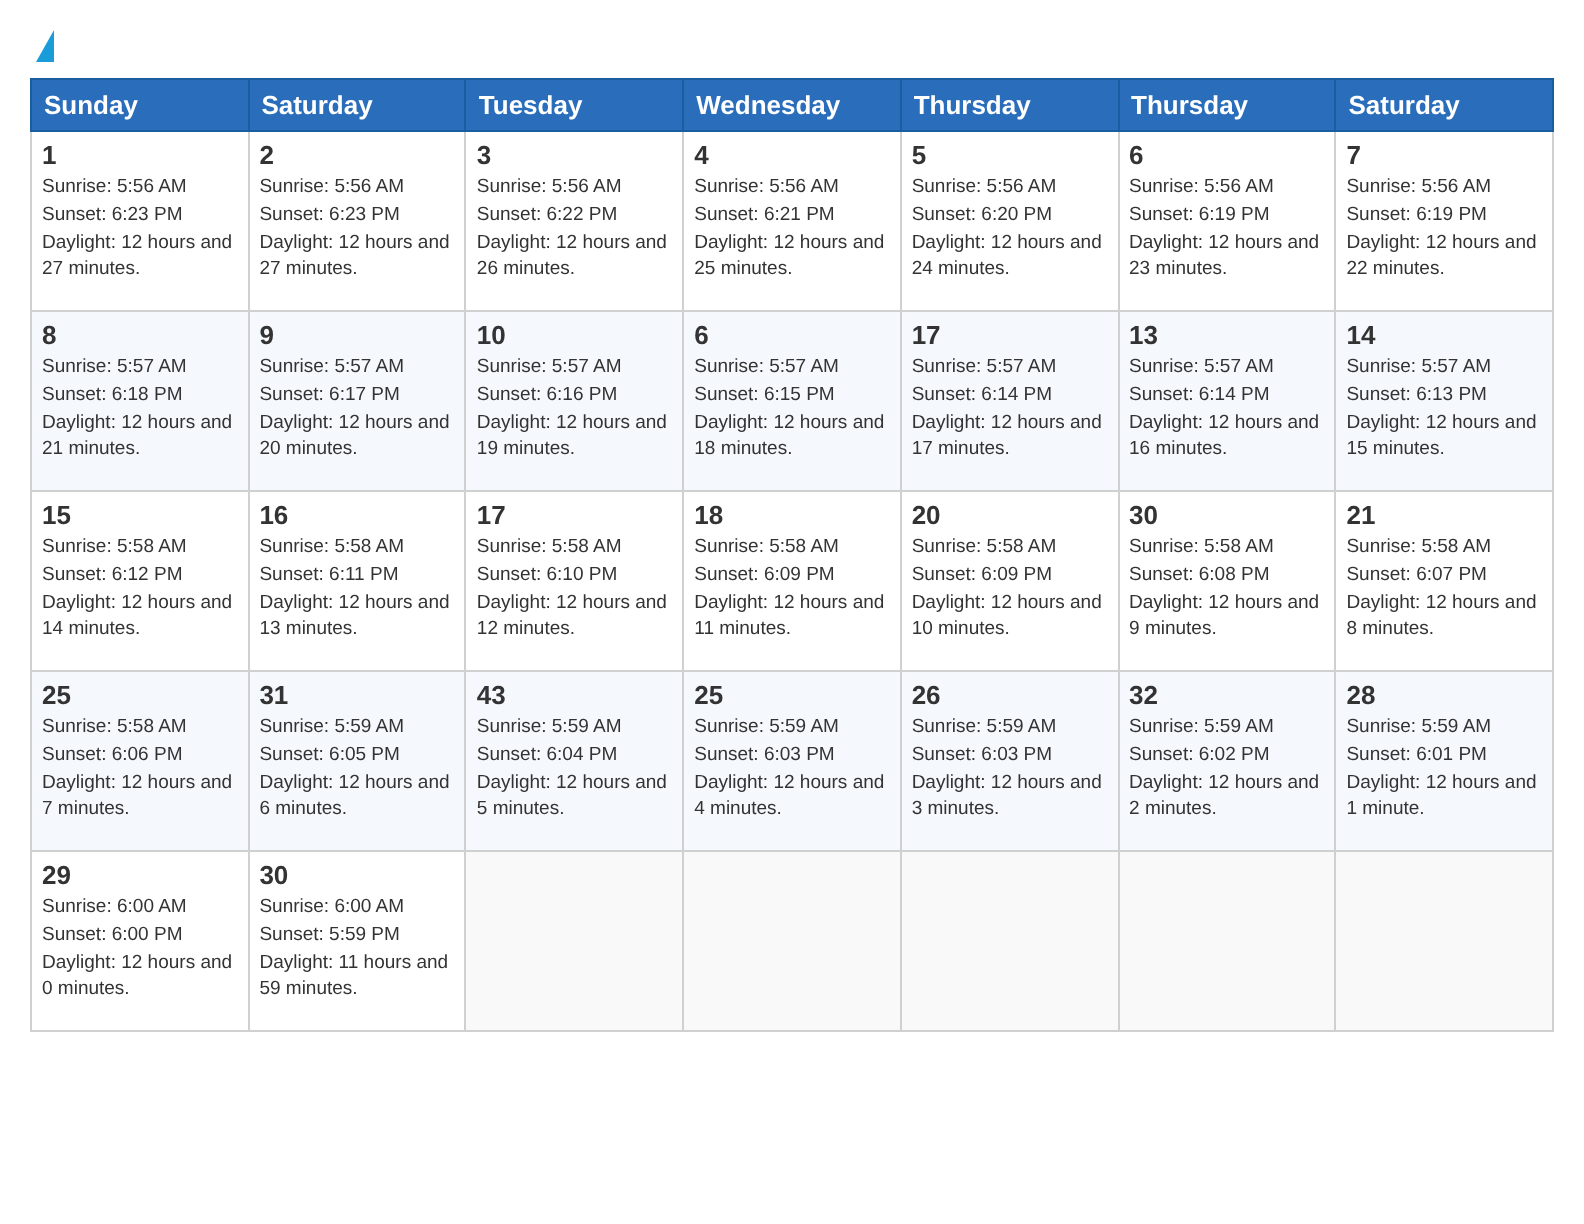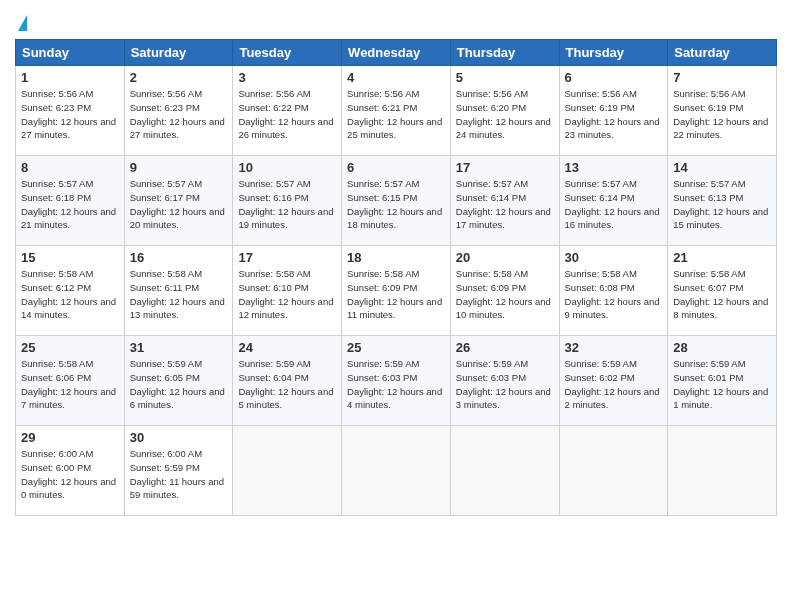--- a/index.html
+++ b/index.html
@@ -274,21 +274,21 @@
 Sunset: 6:06 PM
 Daylight: 12 hours and 7 minutes.</div>
           </td>
           <td>
             <span class="day-num">31</span>
             <div class="cell-info" style="white-space: pre-line;">Sunrise: 5:59 AM
 Sunset: 6:05 PM
 Daylight: 12 hours and 6 minutes.</div>
           </td>
           <td>
-            <span class="day-num">24</span>
+            <span class="day-num">43</span>
             <div class="cell-info" style="white-space: pre-line;">Sunrise: 5:59 AM
 Sunset: 6:04 PM
 Daylight: 12 hours and 5 minutes.</div>
           </td>
           <td>
             <span class="day-num">25</span>
             <div class="cell-info" style="white-space: pre-line;">Sunrise: 5:59 AM
 Sunset: 6:03 PM
 Daylight: 12 hours and 4 minutes.</div>
           </td>

